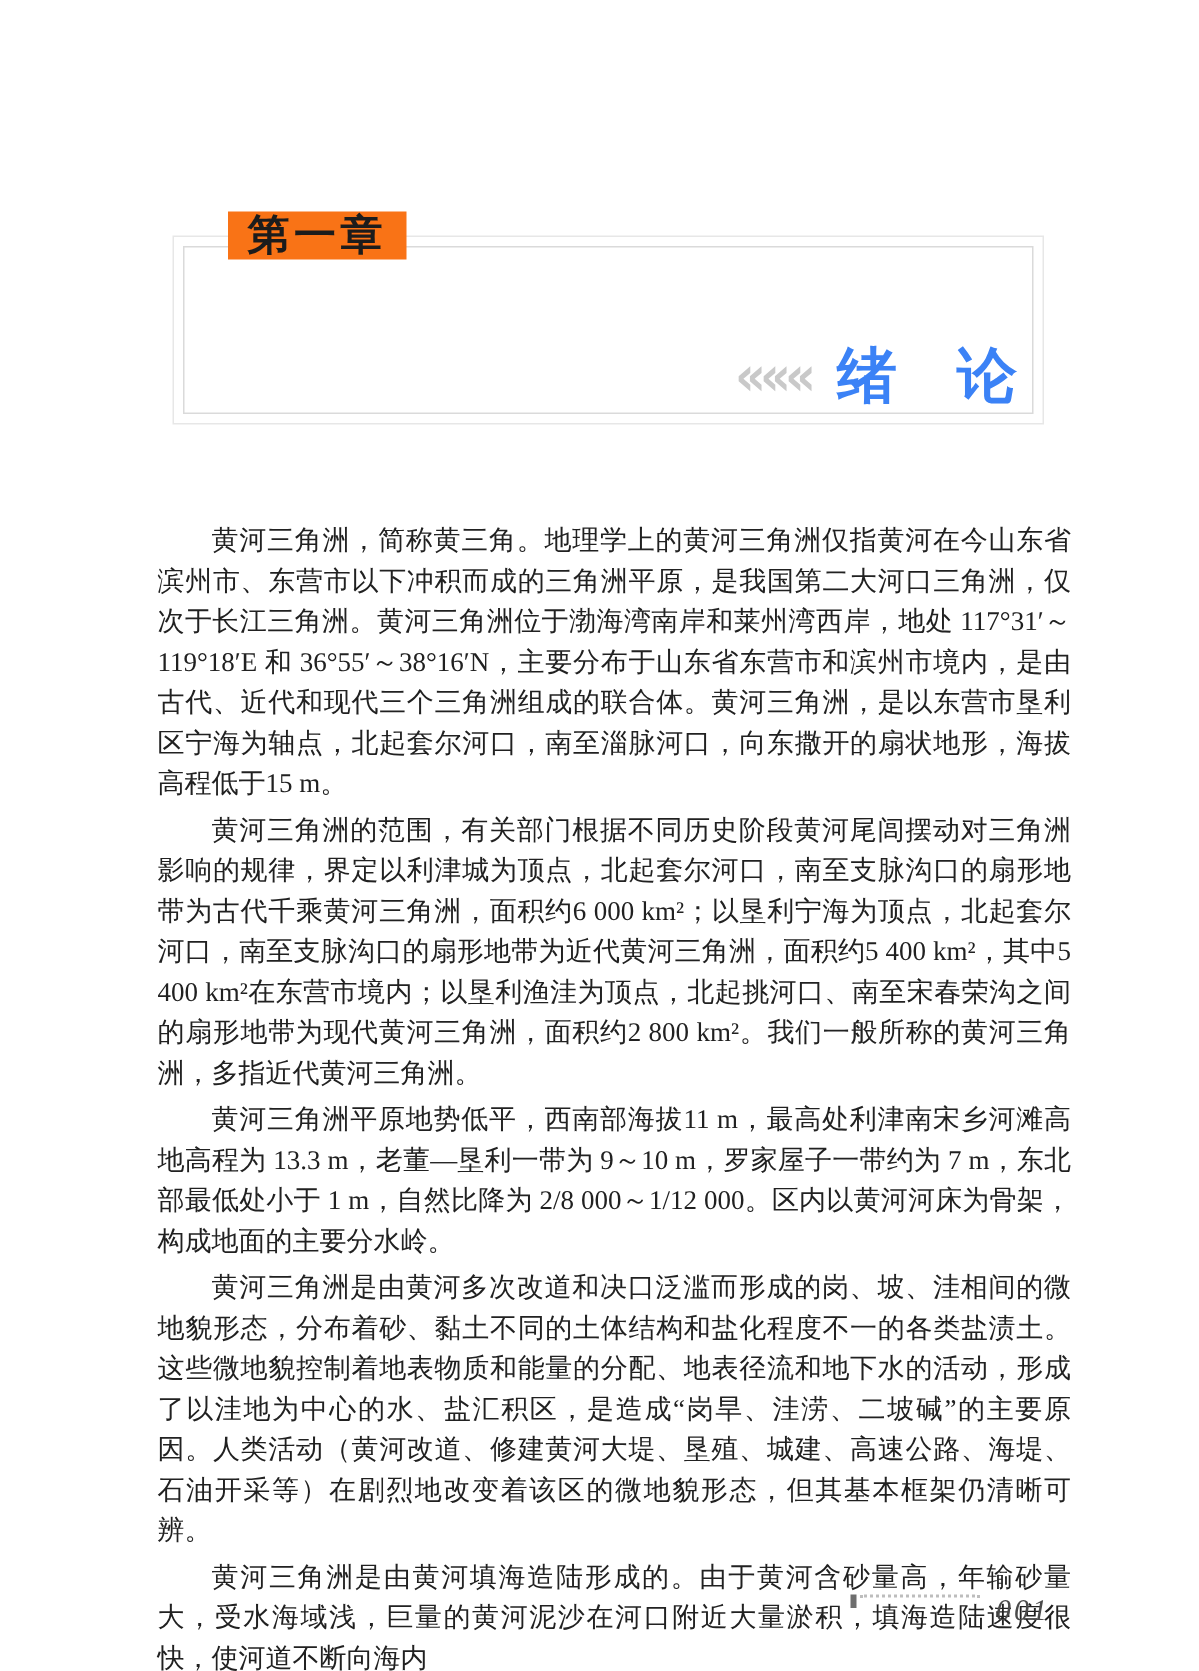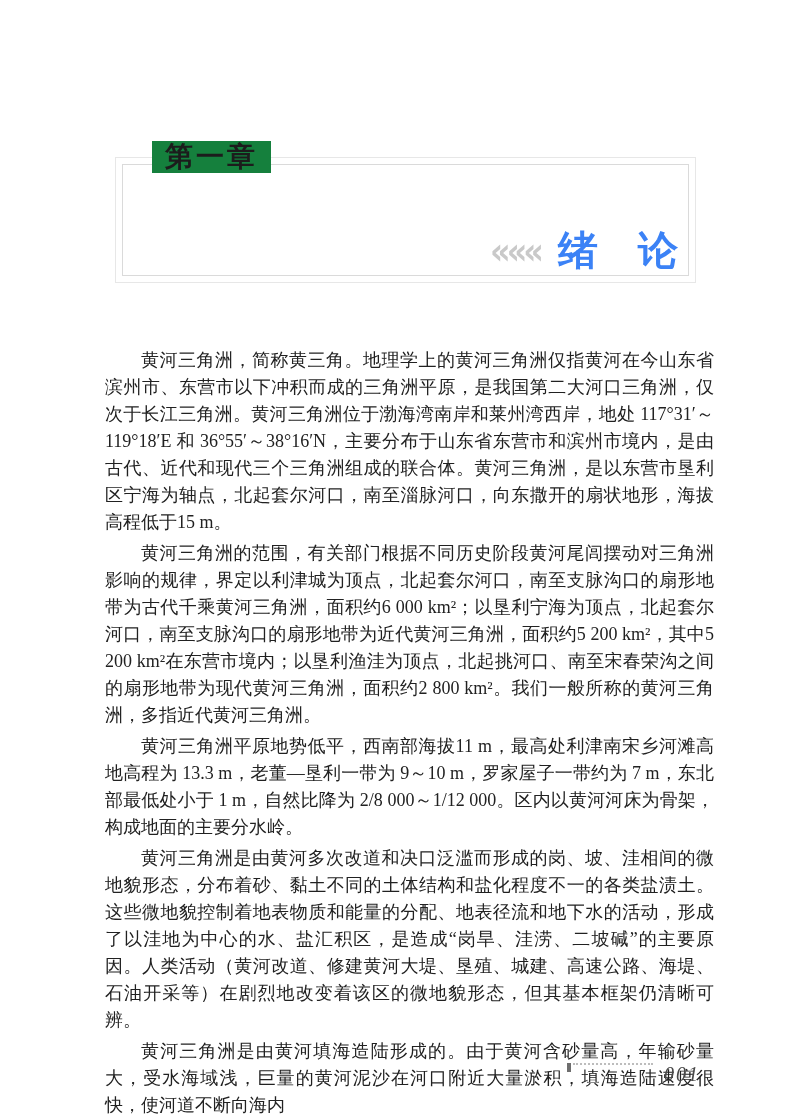--- a/index.html
+++ b/index.html
@@ -25,21 +25,21 @@
   }
   .chapter-box-inner {
     position: absolute;
     left: 6px; top: 6px; right: 6px; bottom: 6px;
     border: 1px solid #dadada;
   }
   .chapter-label {
     position: absolute;
     top: -17px;
     left: 36px;
-    background: #15803d;
+    background: #f97316;
     padding: 0 13px;
     font-family: "Liberation Sans", "DejaVu Sans", sans-serif;
     font-weight: 700;
     font-size: 28px;
     line-height: 32px;
     letter-spacing: 3px;
     color: #1c1c1c;
     white-space: nowrap;
   }
   .chapter-title-row {
@@ -119,21 +119,21 @@
   <div class="chapter-box-inner"></div>
   <div class="chapter-label">第一章</div>
   <div class="chapter-title-row">
     <span class="chevrons">«««</span>
     <span class="chapter-title">绪　论</span>
   </div>
 </div>
 
 <div class="body-text">
   <p>黄河三角洲，简称黄三角。地理学上的黄河三角洲仅指黄河在今山东省滨州市、东营市以下冲积而成的三角洲平原，是我国第二大河口三角洲，仅次于长江三角洲。黄河三角洲位于渤海湾南岸和莱州湾西岸，地处 117°31′～119°18′E 和 36°55′～38°16′N，主要分布于山东省东营市和滨州市境内，是由古代、近代和现代三个三角洲组成的联合体。黄河三角洲，是以东营市垦利区宁海为轴点，北起套尔河口，南至淄脉河口，向东撒开的扇状地形，海拔高程低于15 m。</p>
-  <p>黄河三角洲的范围，有关部门根据不同历史阶段黄河尾闾摆动对三角洲影响的规律，界定以利津城为顶点，北起套尔河口，南至支脉沟口的扇形地带为古代千乘黄河三角洲，面积约6 000 km²；以垦利宁海为顶点，北起套尔河口，南至支脉沟口的扇形地带为近代黄河三角洲，面积约5 200 km²，其中5 200 km²在东营市境内；以垦利渔洼为顶点，北起挑河口、南至宋春荣沟之间的扇形地带为现代黄河三角洲，面积约2 800 km²。我们一般所称的黄河三角洲，多指近代黄河三角洲。</p>
+  <p>黄河三角洲的范围，有关部门根据不同历史阶段黄河尾闾摆动对三角洲影响的规律，界定以利津城为顶点，北起套尔河口，南至支脉沟口的扇形地带为古代千乘黄河三角洲，面积约6 000 km²；以垦利宁海为顶点，北起套尔河口，南至支脉沟口的扇形地带为近代黄河三角洲，面积约5 400 km²，其中5 400 km²在东营市境内；以垦利渔洼为顶点，北起挑河口、南至宋春荣沟之间的扇形地带为现代黄河三角洲，面积约2 800 km²。我们一般所称的黄河三角洲，多指近代黄河三角洲。</p>
   <p>黄河三角洲平原地势低平，西南部海拔11 m，最高处利津南宋乡河滩高地高程为 13.3 m，老董—垦利一带为 9～10 m，罗家屋子一带约为 7 m，东北部最低处小于 1 m，自然比降为 2/8 000～1/12 000。区内以黄河河床为骨架，构成地面的主要分水岭。</p>
   <p>黄河三角洲是由黄河多次改道和决口泛滥而形成的岗、坡、洼相间的微地貌形态，分布着砂、黏土不同的土体结构和盐化程度不一的各类盐渍土。这些微地貌控制着地表物质和能量的分配、地表径流和地下水的活动，形成了以洼地为中心的水、盐汇积区，是造成“岗旱、洼涝、二坡碱”的主要原因。人类活动（黄河改道、修建黄河大堤、垦殖、城建、高速公路、海堤、石油开采等）在剧烈地改变着该区的微地貌形态，但其基本框架仍清晰可辨。</p>
   <p>黄河三角洲是由黄河填海造陆形成的。由于黄河含砂量高，年输砂量大，受水海域浅，巨量的黄河泥沙在河口附近大量淤积，填海造陆速度很快，使河道不断向海内</p>
 </div>
 
 <div class="footer">
   <span class="footer-bar"></span>
   <span class="footer-dots"></span>
   <span class="page-number">001</span>
 </div>

